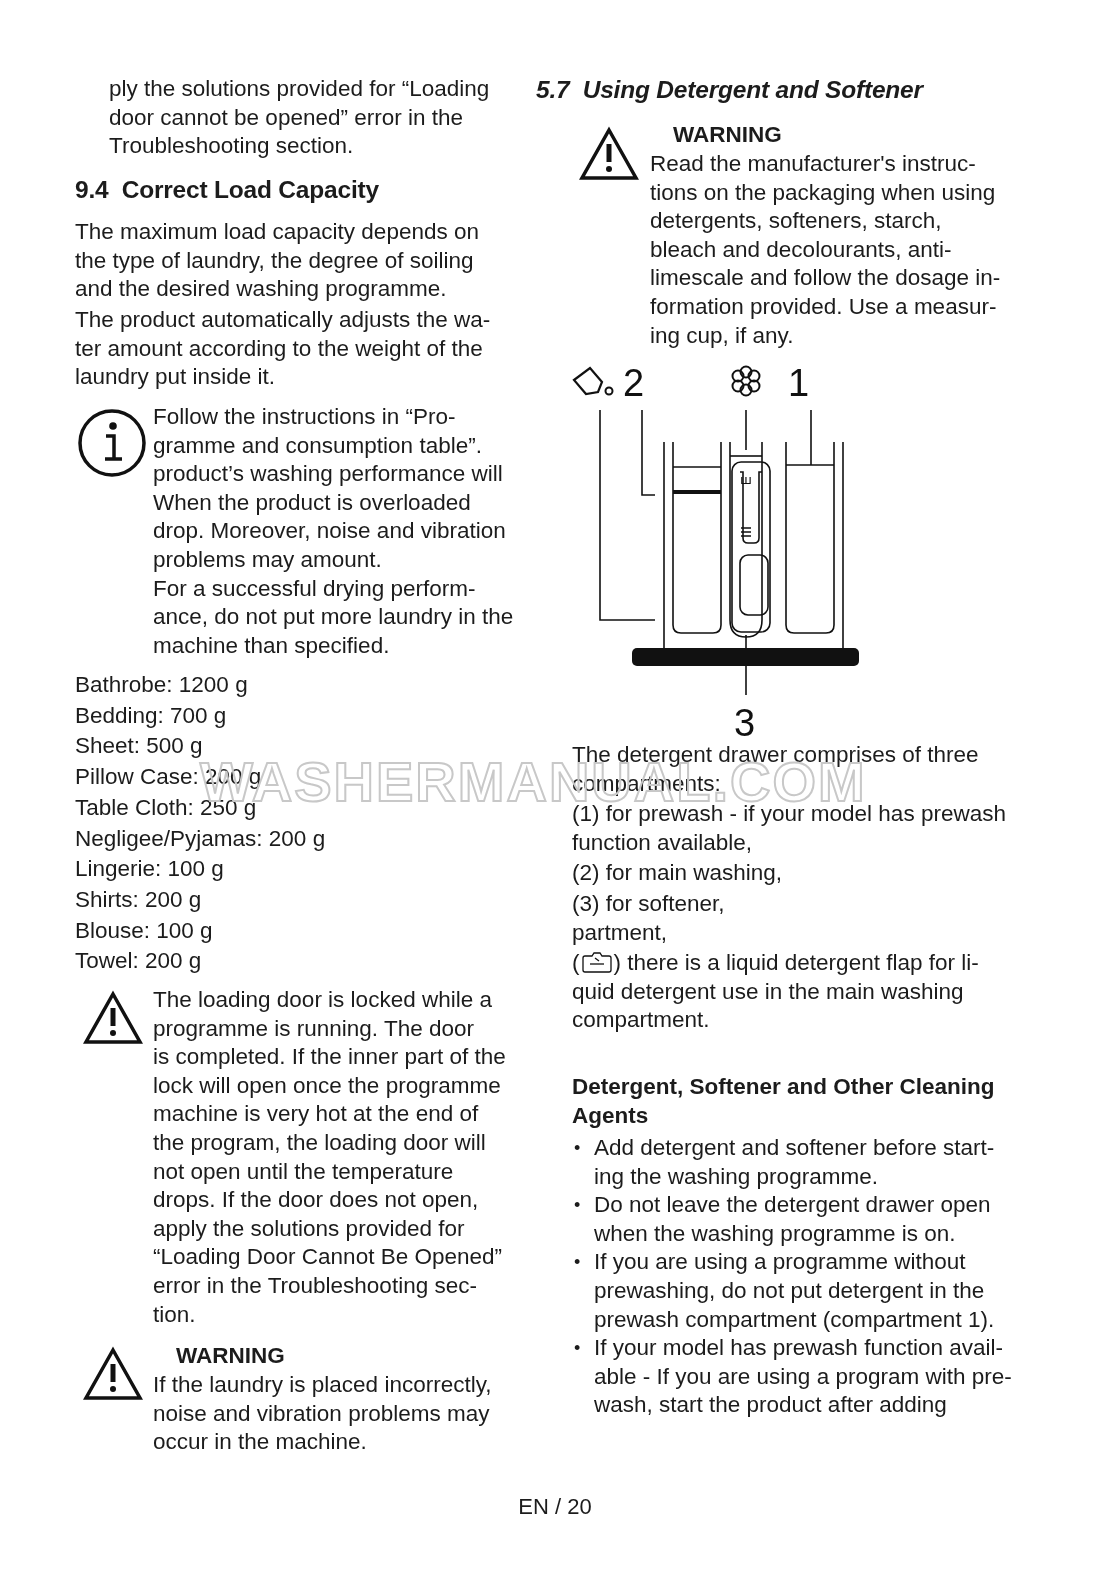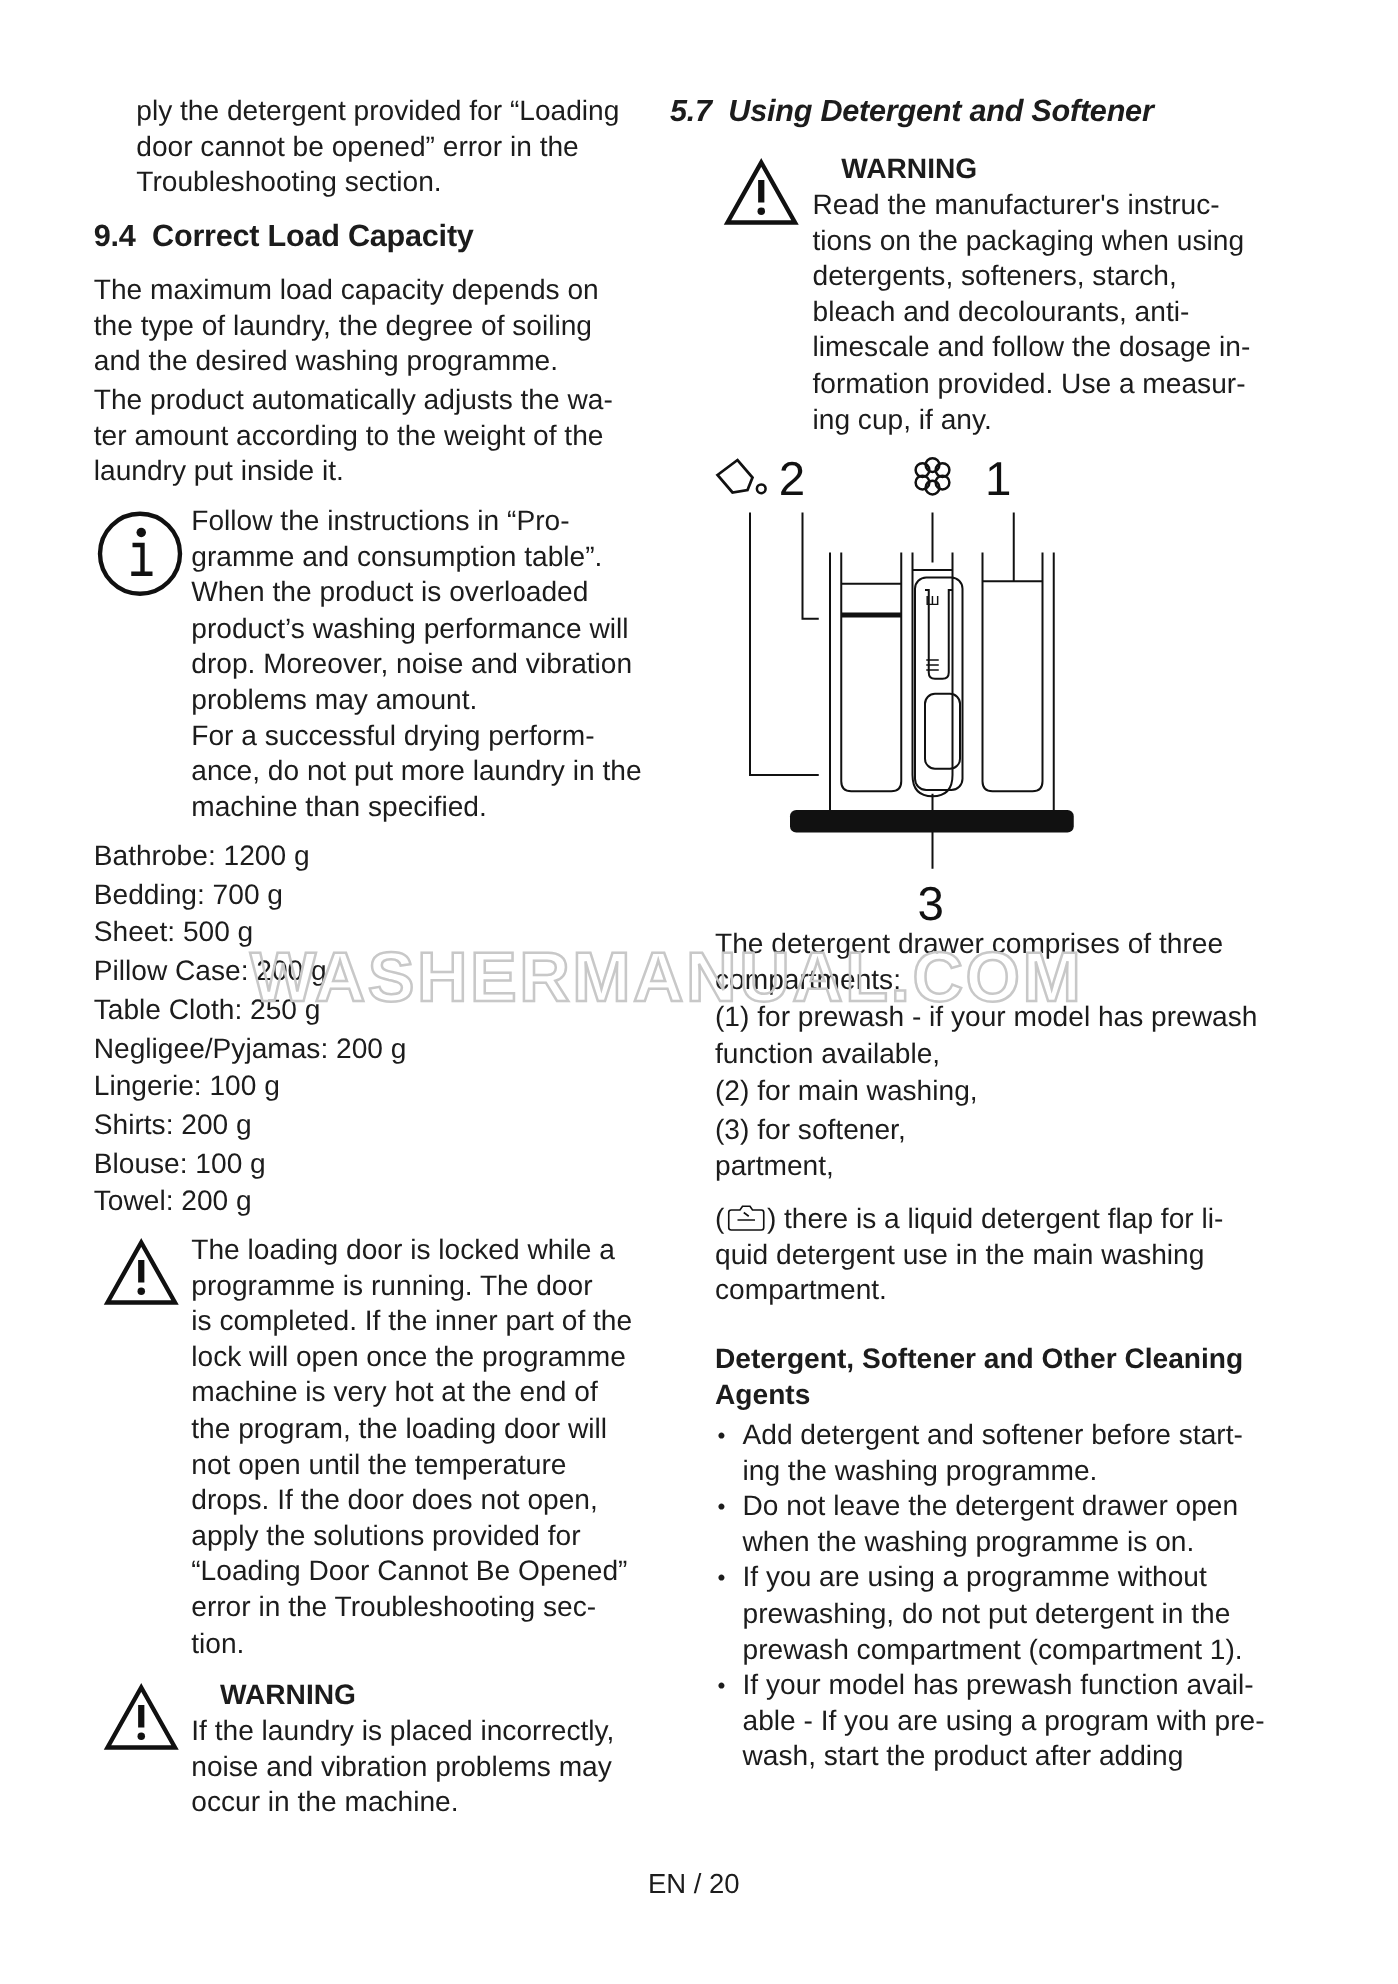--- a/index.html
+++ b/index.html
@@ -22,21 +22,21 @@
     color: transparent; -webkit-text-stroke: 2px #c8c8c8; letter-spacing: 2px;
     font-family: "Liberation Sans", sans-serif; white-space: nowrap; pointer-events: none;
     line-height: 60px;
   }
   .footer { position: absolute; top: 1494px; left: 0; width: 1110px; text-align: center; font-size: 22px; }
 </style>
 </head>
 <body>
 
 <div class="txt note-text" style="left:109px; top:75px;">
-  <span class="line">ply the detergent provided for “Loading</span>
+  <span class="line">ply the solutions provided for “Loading</span>
   <span class="line">door cannot be opened” error in the</span>
   <span class="line">Troubleshooting section.</span>
 </div>
 
 <div class="h2" style="left:75px; top:176px;">
   <span>9.4</span>&nbsp;
   <span>Correct Load Capacity</span>
 </div>
 
 <div class="txt col-left-text" style="top:218px;">
@@ -51,22 +51,22 @@
 </div>
 
 <svg class="abs" style="left:76px; top:407px;" width="72" height="72" viewBox="0 0 72 72">
   <circle cx="36" cy="36" r="32" fill="none" stroke="#111" stroke-width="3.5"></circle>
   <circle cx="37" cy="19" r="3.8" fill="#111"></circle>
   <path d="M30 29 H38 V52 M29 52 H46" fill="none" stroke="#111" stroke-width="3.5"></path>
 </svg>
 <div class="txt note-text" style="top:403px;">
   <span class="line">Follow the instructions in “Pro-</span>
   <span class="line">gramme and consumption table”.</span>
+  <span class="line">product’s washing performance will</span>
   <span class="line">When the product is overloaded</span>
-  <span class="line">product’s washing performance will</span>
   <span class="line">drop. Moreover, noise and vibration</span>
   <span class="line">problems may amount.</span>
   <span class="line">For a successful drying perform-</span>
   <span class="line">ance, do not put more laundry in the</span>
   <span class="line">machine than specified.</span>
 </div>
 
 <div class="txt col-left-text" style="top:670px; line-height:30.7px;">
   <span class="line">Bathrobe: 1200 g</span>
   <span class="line">Bedding: 700 g</span>
@@ -185,21 +185,21 @@
 </svg>
 
 <div class="txt abs" style="left:572px; top:741px; width:470px;">
   <span class="line">The detergent drawer comprises of three</span>
   <span class="line">compartments:</span>
   <span class="line" style="margin-top:2px">(1) for prewash - if your model has prewash</span>
   <span class="line">function available,</span>
   <span class="line" style="margin-top:2px">(2) for main washing,</span>
   <span class="line" style="margin-top:2px">(3) for softener,</span>
   <span class="line">partment,</span>
-  <span class="line" style="margin-top:14px">(<svg width="34" height="22" viewBox="0 0 34 22" style="vertical-align:-4px">
+  <span class="line" style="margin-top:2px">(<svg width="34" height="22" viewBox="0 0 34 22" style="vertical-align:-4px">
         <g fill="none" stroke="#111" stroke-width="1.3">
           <path d="M3 6 Q3 4 5 4 H12 L14 1 H20 L22 4 H29 Q31 4 31 6 V18 Q31 20 29 20 H5 Q3 20 3 18 Z"></path>
           <path d="M10 12 H24"></path>
           <path d="M15 6 L19 9"></path>
         </g>
       </svg><span>) there is a liquid detergent flap for li-</span></span>
   <span class="line">quid detergent use in the main washing</span>
   <span class="line">compartment.</span>
 </div>
 

